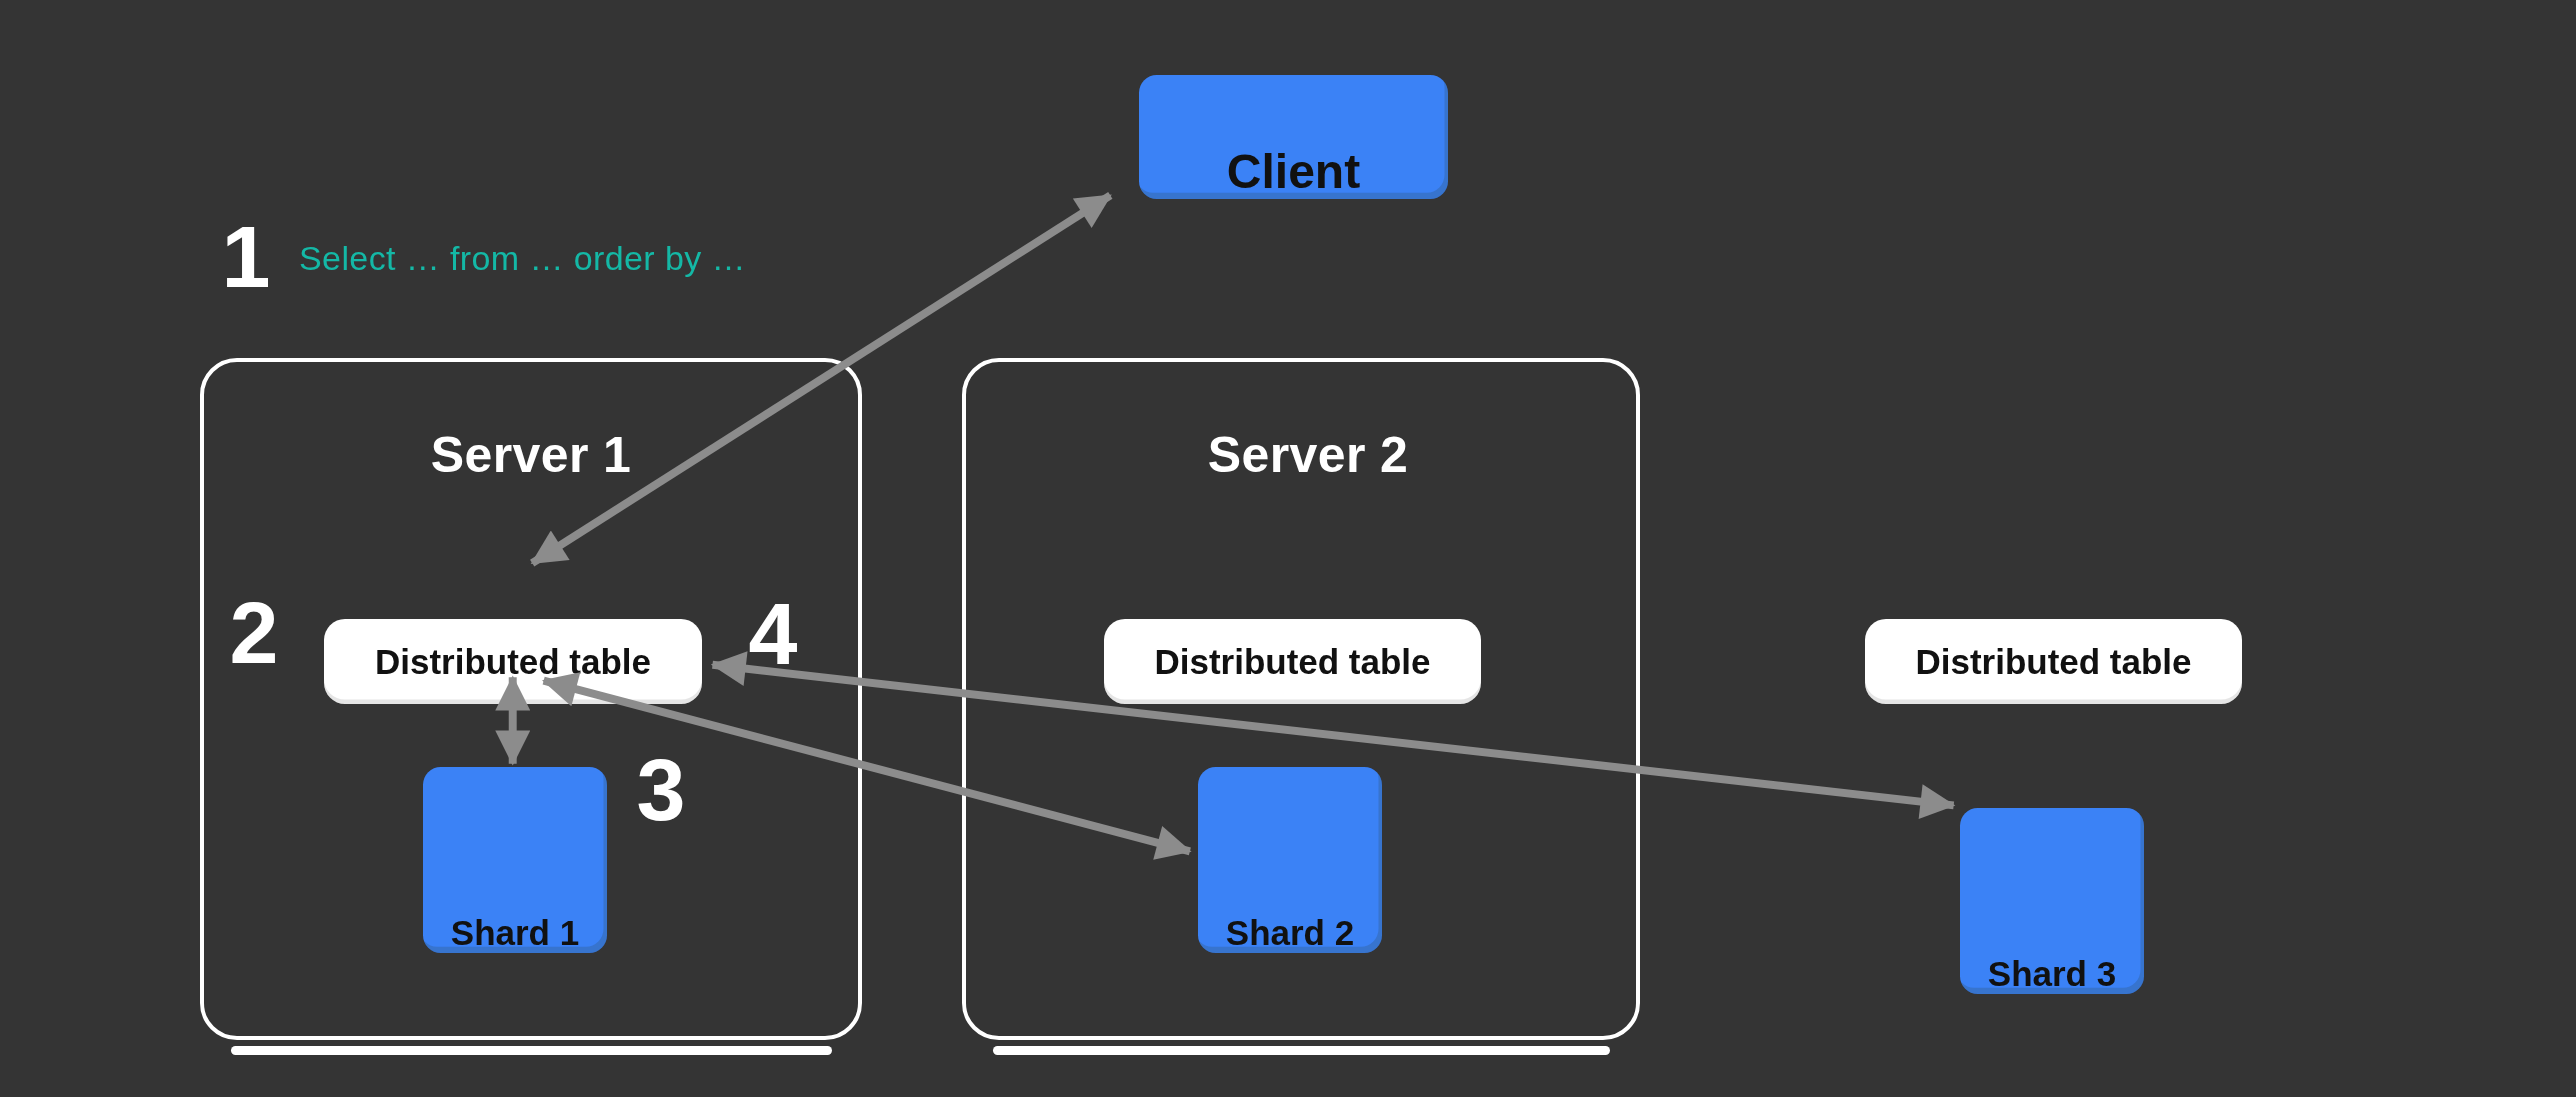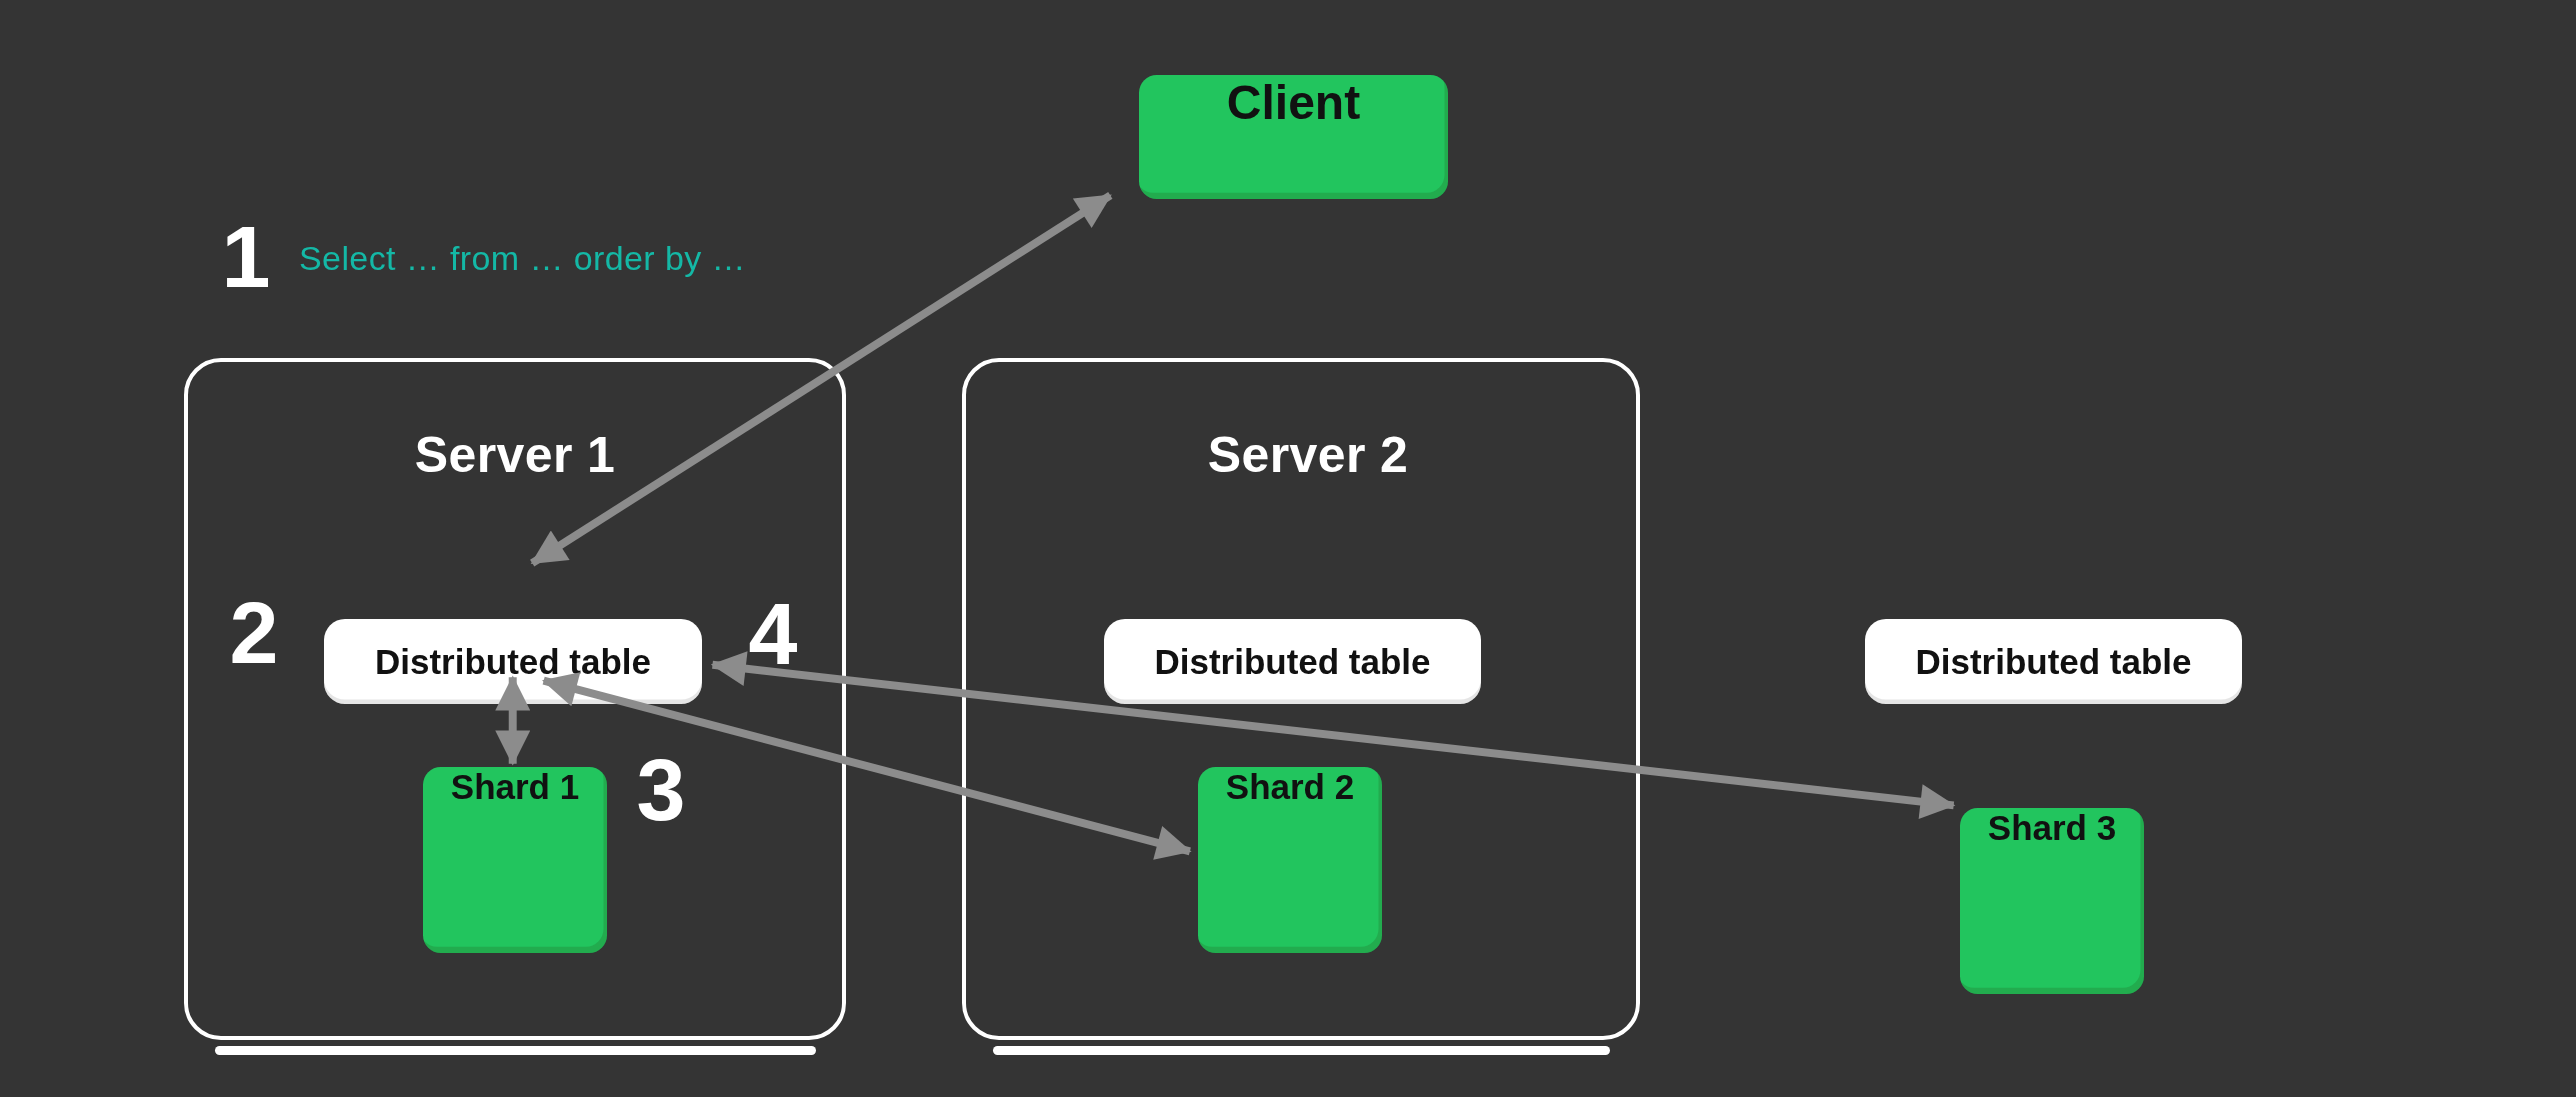--- a/index.html
+++ b/index.html
@@ -44,24 +44,24 @@
     box-shadow:inset 0 -4.4px 0 rgba(0,0,0,0.10);
     display:flex;align-items:center;justify-content:center;
     color:#111111;
     font-size:35px;font-weight:700;
     z-index:10;
     margin-top:36px;
   }
   
   .yellowbox{
     position:absolute;
-    background:#22c55e;
+    background:#3b82f6;
     border-radius:17.7px;
     box-shadow:inset -3.5px -6.2px 0 rgba(40,45,0,0.16);
-    display:flex;align-items:flex-start;justify-content:center;
+    display:flex;align-items:flex-end;justify-content:center;
     color:#111111;
     font-weight:700;
     z-index:10;
   }
   .client{font-size:48px;}
   .shard{font-size:35px;}
   
   .stepnum{
     position:absolute;
     width:88px;height:88px;
@@ -98,21 +98,21 @@
     <line class="arrow-line" x1="806" y1="752" x2="2210" y2="911" marker-start="url(#ah)" marker-end="url(#ah)"></line>
   </svg>
 
   <div class="yellowbox client" style="left:1139px;top:75px;width:309px;height:124px;">
     <span>Client</span>
   </div>
 
   <div class="stepnum" style="left:202px;top:213px;">1</div>
   <div class="steptext" style="left:299px;top:232px;">Select … from … order by …</div>
 
-  <div class="server" style="left:184px;top:358px;width:654px;height:674px;">
+  <div class="server" style="left:200px;top:358px;width:654px;height:674px;">
     <div class="server-title">Server 1</div>
   </div>
   <div class="pill" style="left:324px;top:583px;width:378px;height:85px;">
     <span>Distributed table</span>
   </div>
   <div class="yellowbox shard" style="left:423px;top:767px;width:184px;height:186px;">
     <span>Shard 1</span>
   </div>
   <div class="stepnum" style="left:210px;top:589px;">2</div>
   <div class="stepnum" style="left:617px;top:746px;">3</div>

